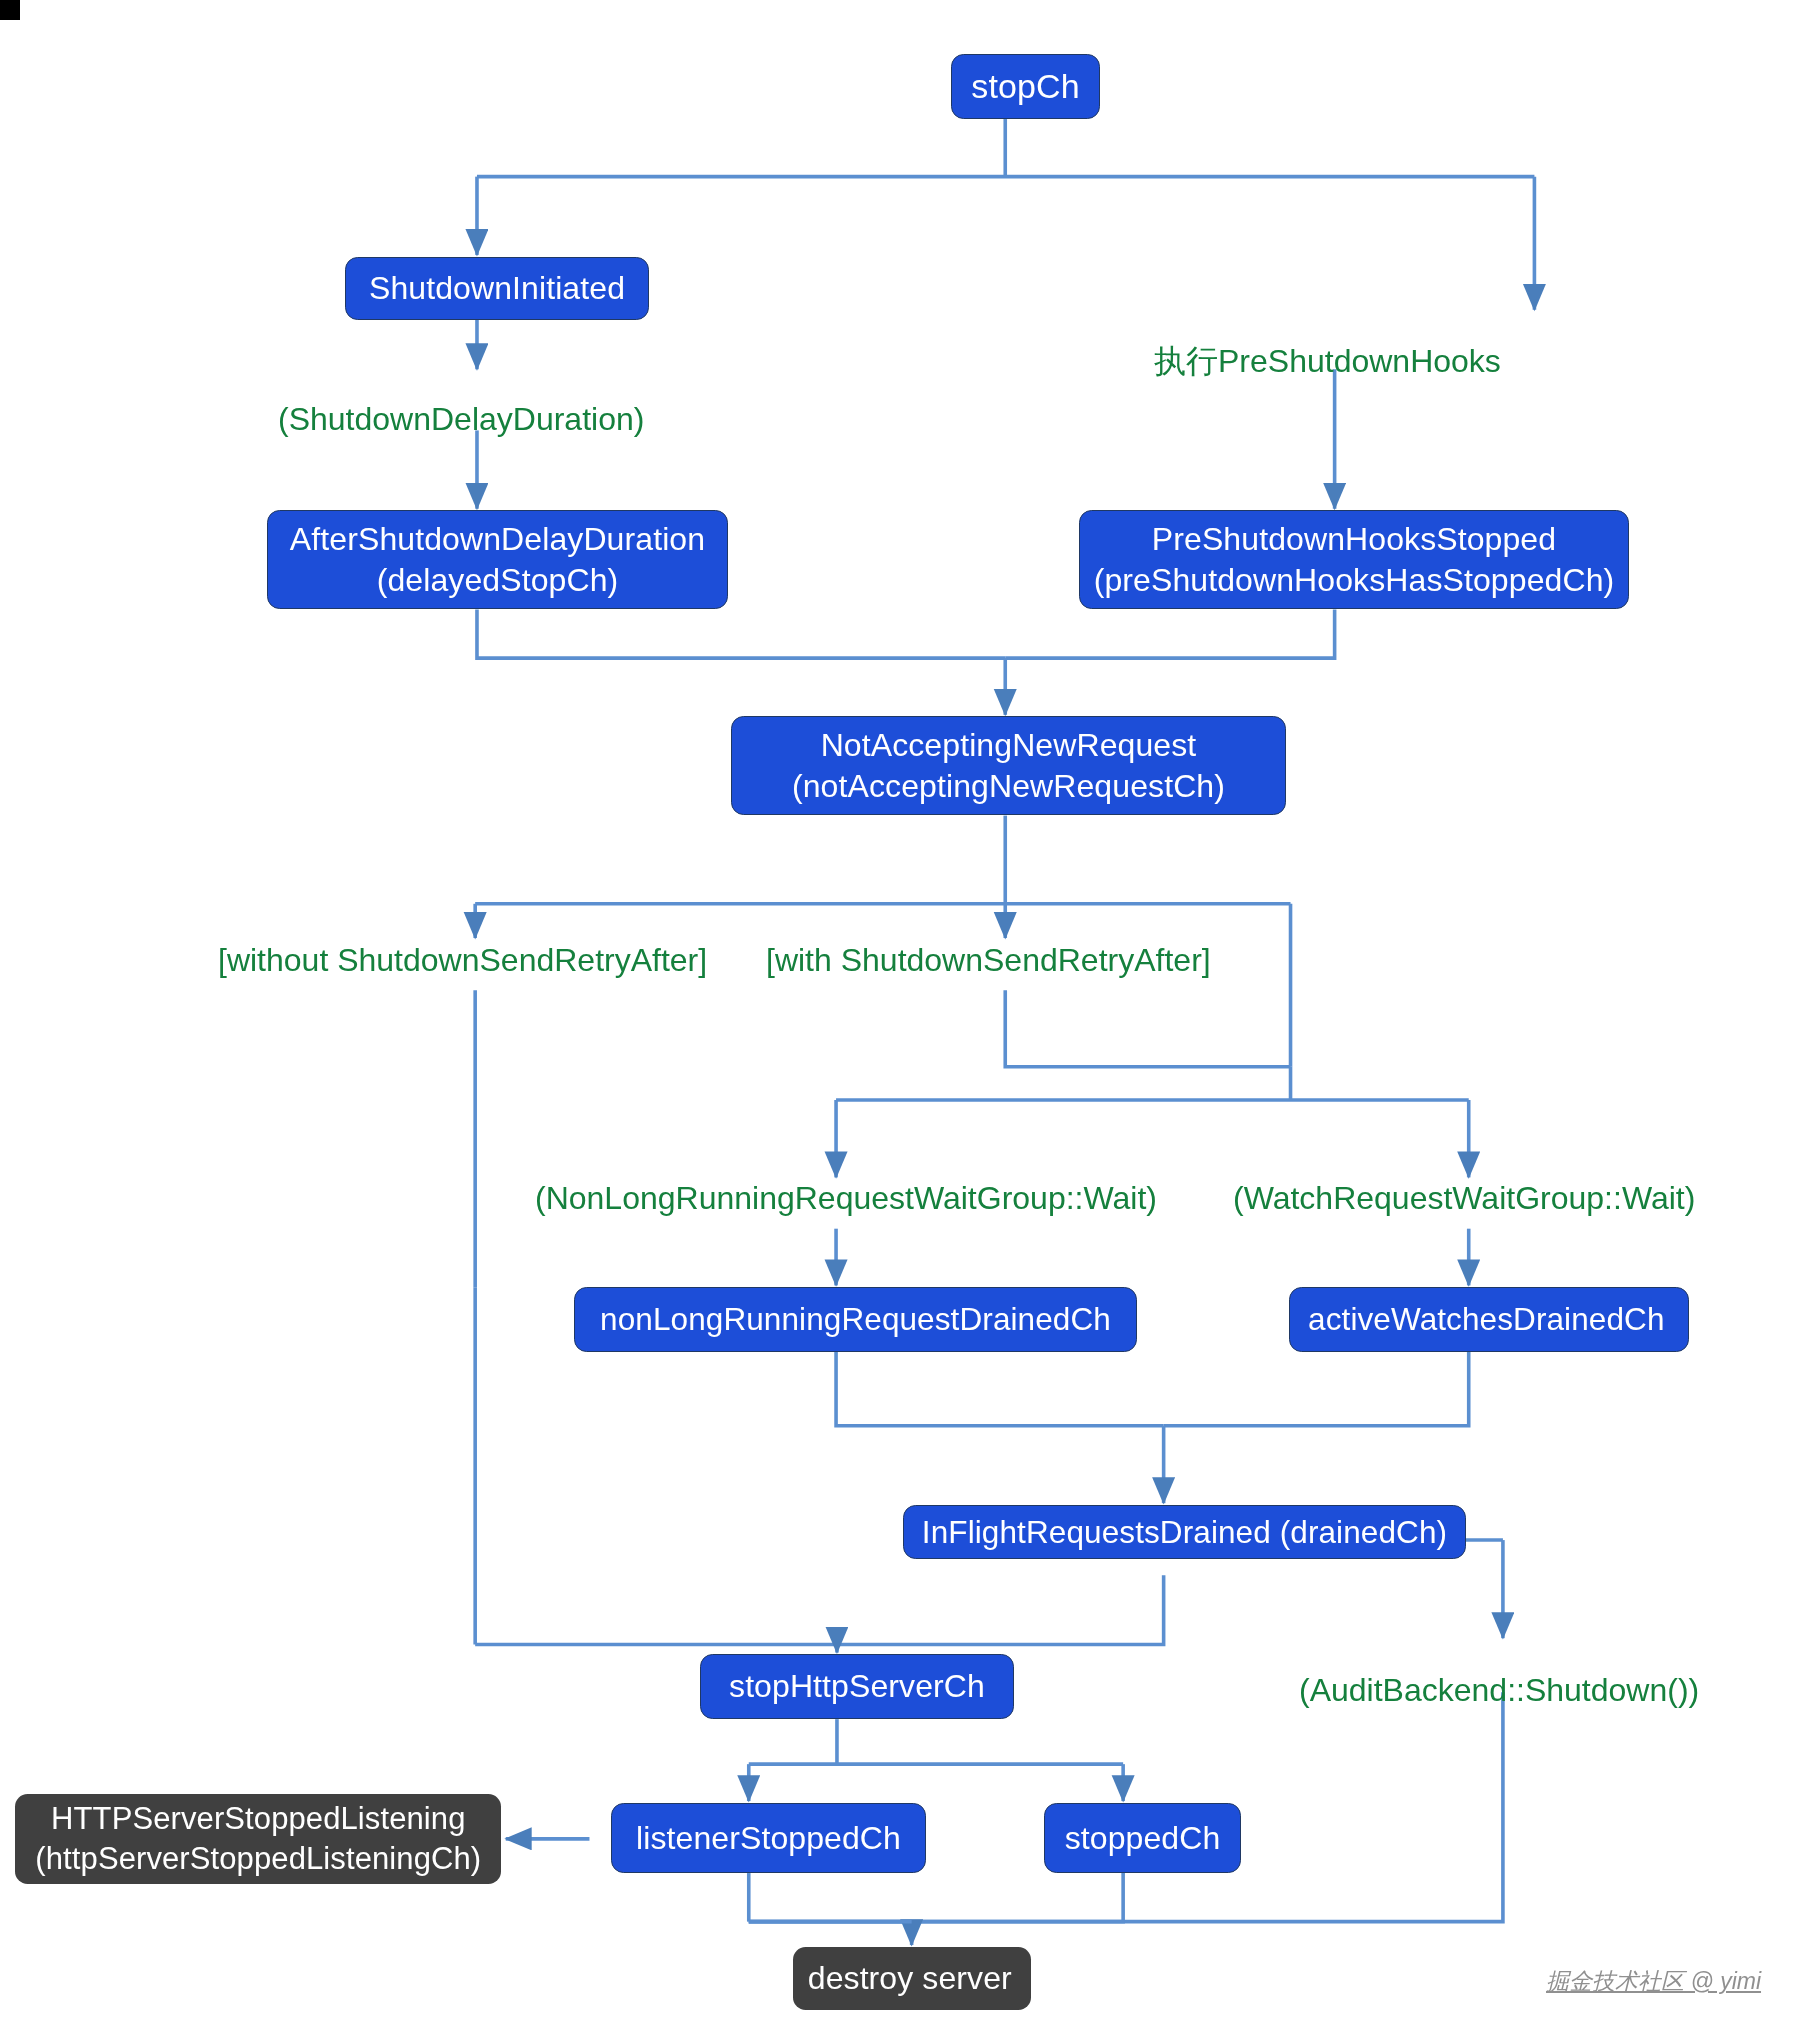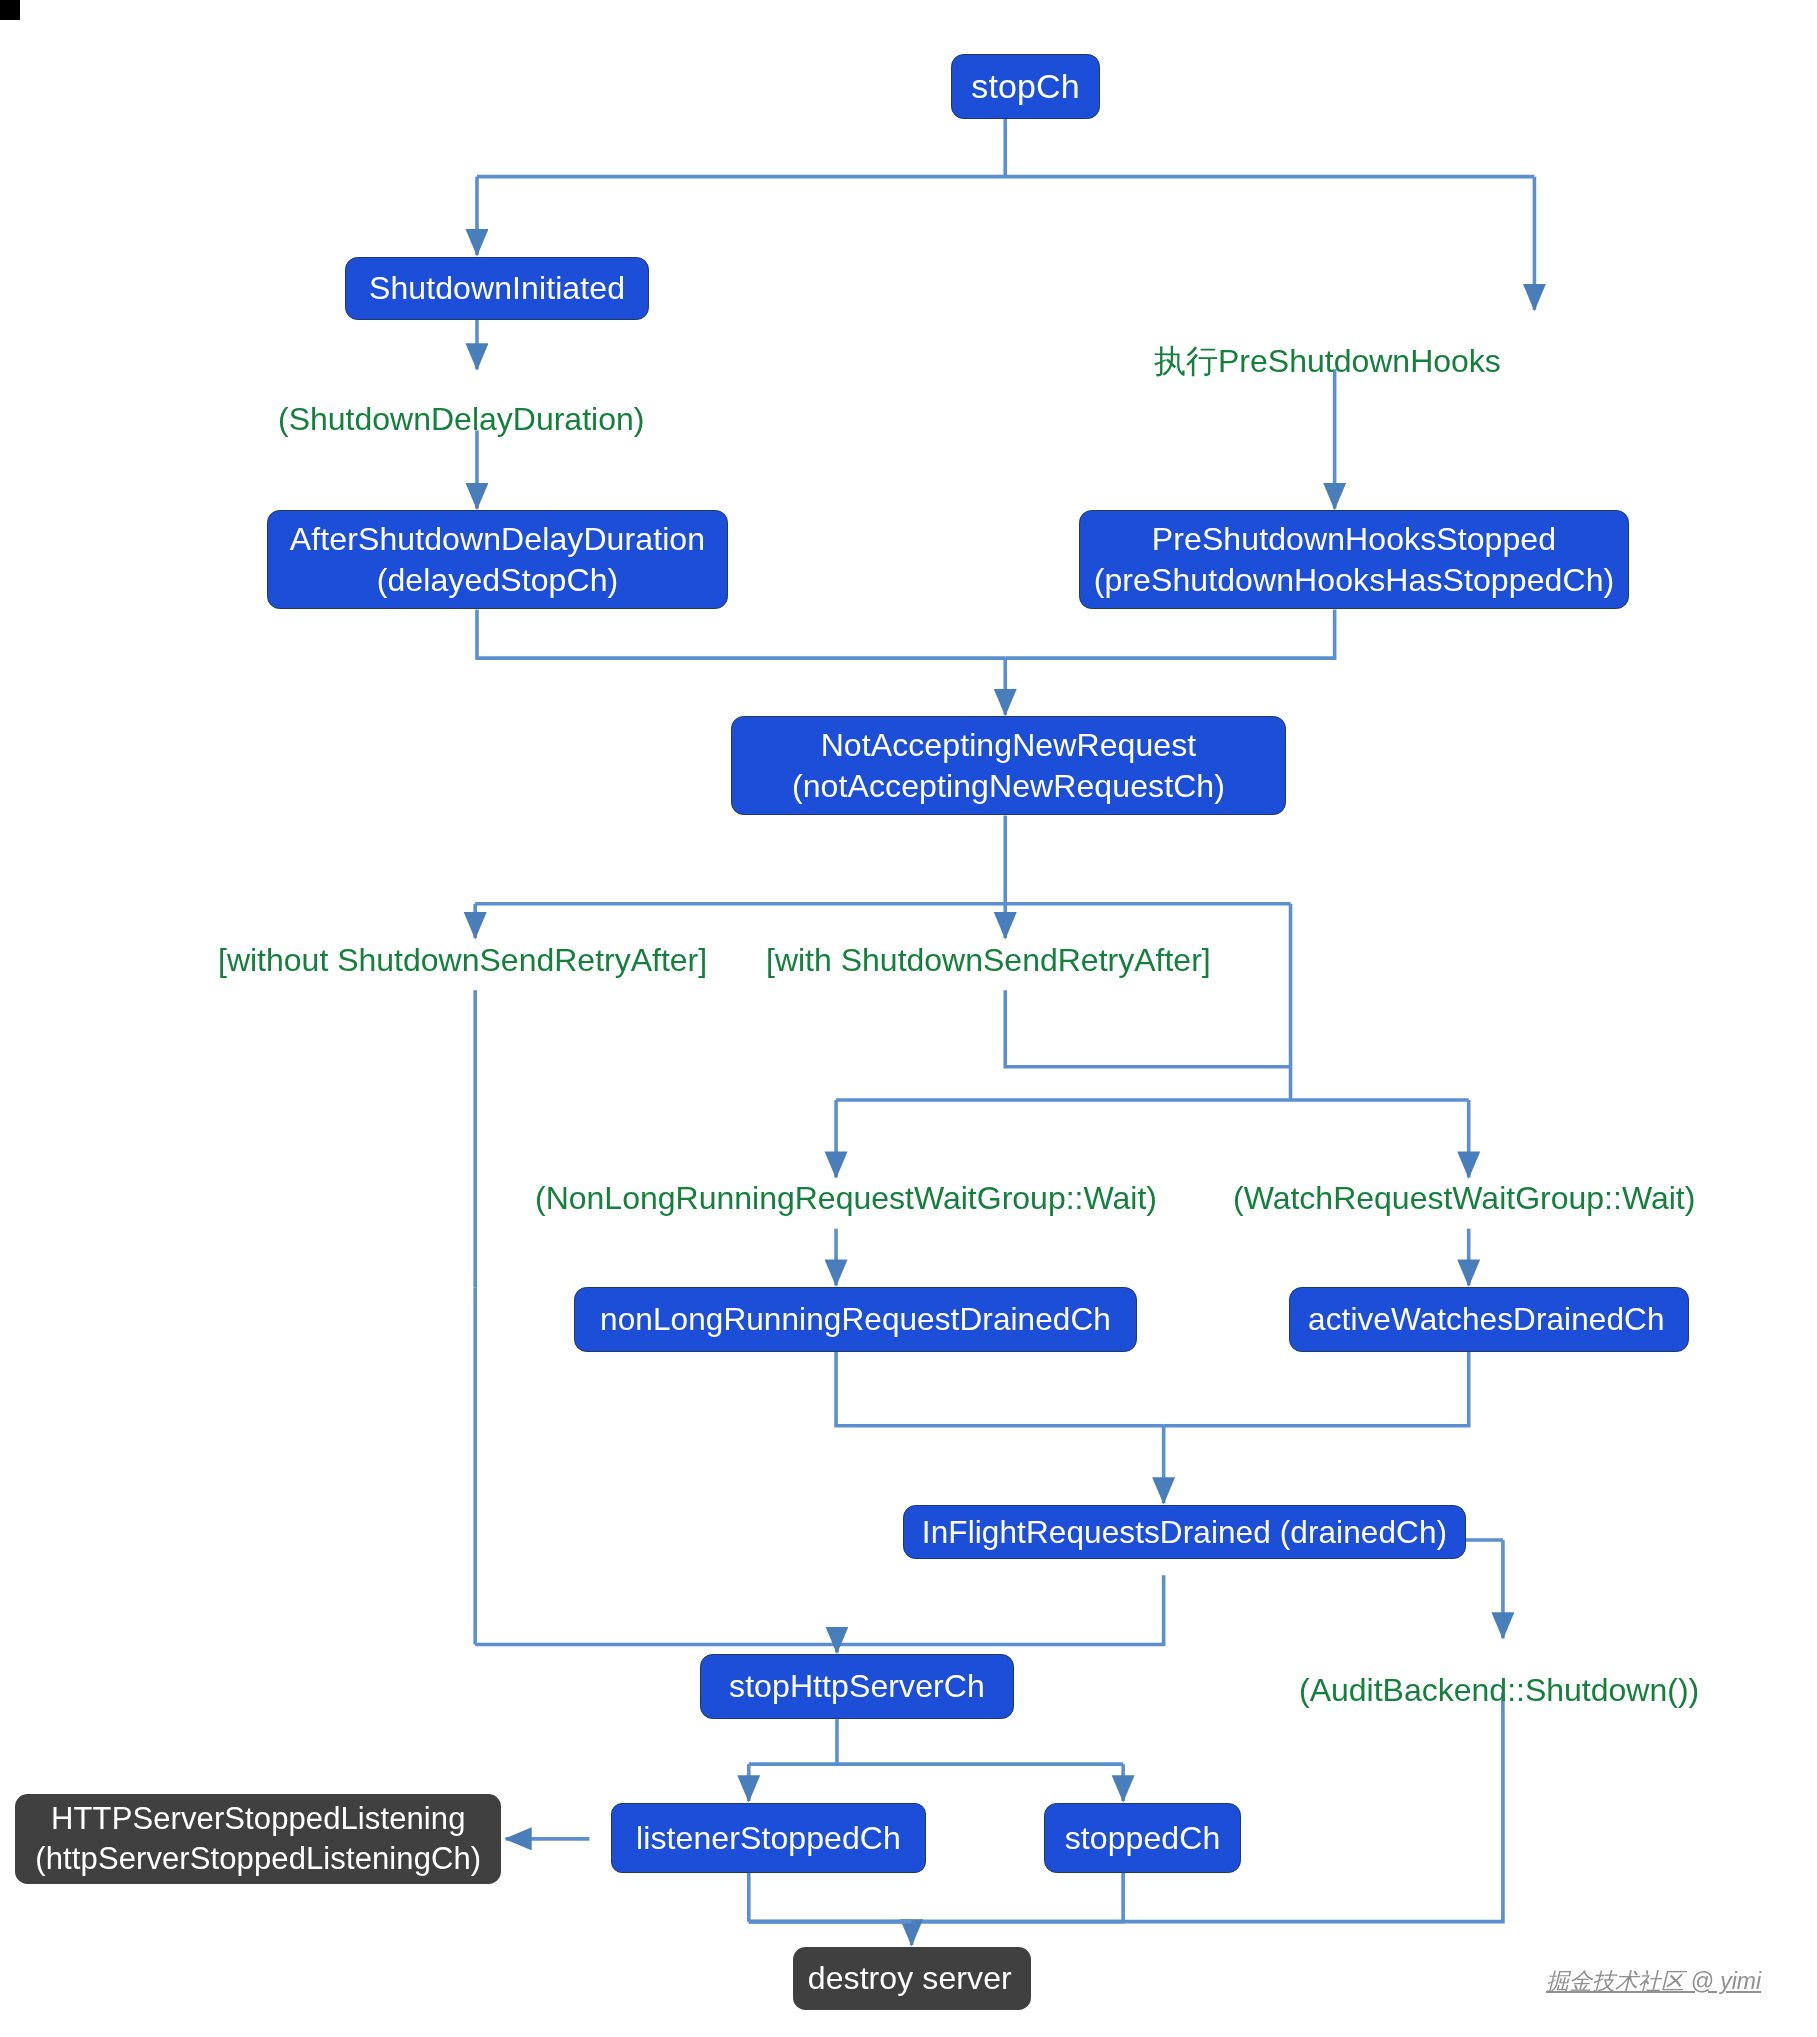--- a/index.html
+++ b/index.html
@@ -169,21 +169,21 @@
 (notAcceptingNewRequestCh)</div>
 
   <div class="node blue" style="left:554px; top:1287px; width:563px; height:65px; font-size:31.5px;">nonLongRunningRequestDrainedCh</div>
 
   <div class="node blue" style="left:1269px; top:1287px; width:400px; height:65px; font-size:31.5px;padding-left:9px;">activeWatchesDrainedCh</div>
 
   <div class="node blue" style="left:883px; top:1505px; width:563px; height:54px; font-size:31.5px;">InFlightRequestsDrained (drainedCh)</div>
 
   <div class="node blue" style="left:680px; top:1654px; width:314px; height:65px; font-size:32px;">stopHttpServerCh</div>
 
-  <div class="node blue" style="left:591px; top:1803px; width:315px; height:70px; font-size:32px;border-radius:11px;">listenerStoppedCh</div>
+  <div class="node blue" style="left:591px; top:1803px; width:315px; height:70px; font-size:32px;">listenerStoppedCh</div>
 
   <div class="node blue" style="left:1024px; top:1803px; width:197px; height:70px; font-size:32px;">stoppedCh</div>
 
   <div class="node gray" style="left:15.3px; top:1794px; width:486px; height:90px; font-size:31px;">HTTPServerStoppedListening
 (httpServerStoppedListeningCh)</div>
 
   <div class="node gray" style="left:793px; top:1947px; width:238px; height:63px; font-size:32px;padding-left:10px;">destroy server</div>
 
   <div class="edge-label" style="left:278px; top:400px; font-size:32px;">(ShutdownDelayDuration)</div>
 

